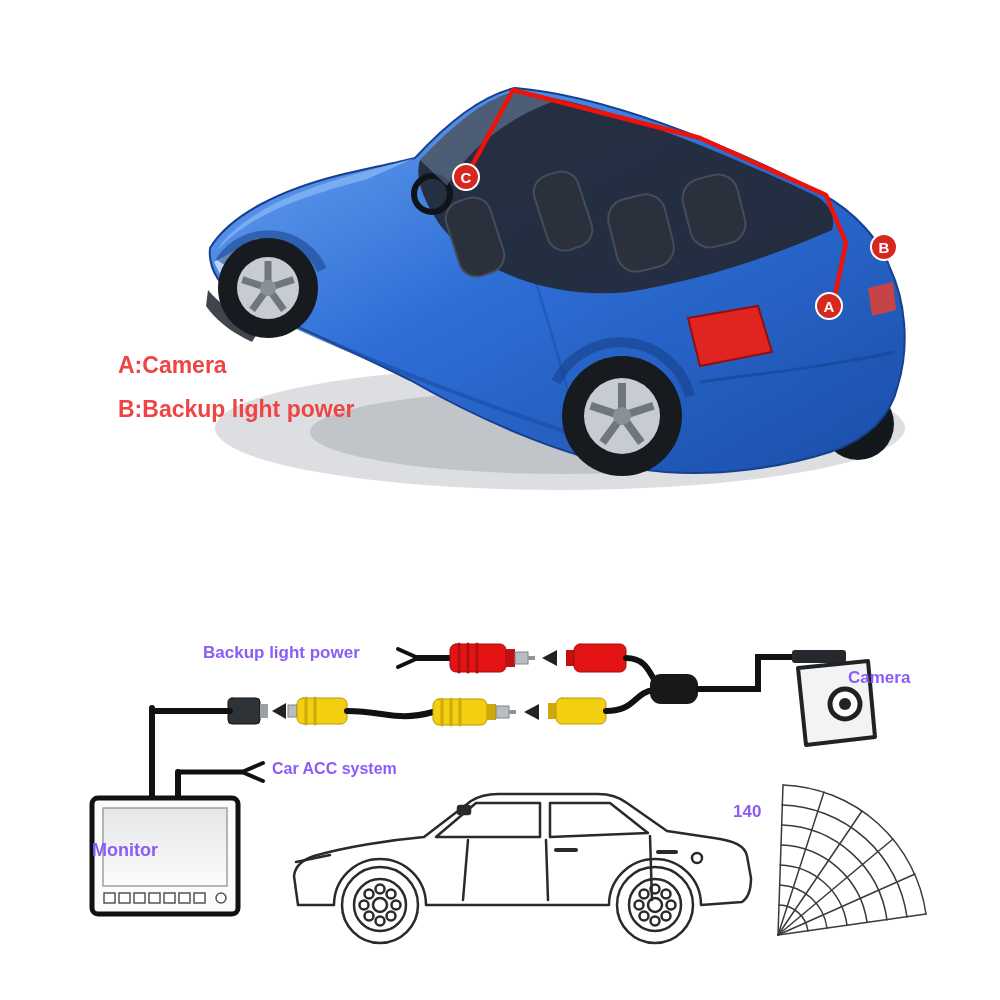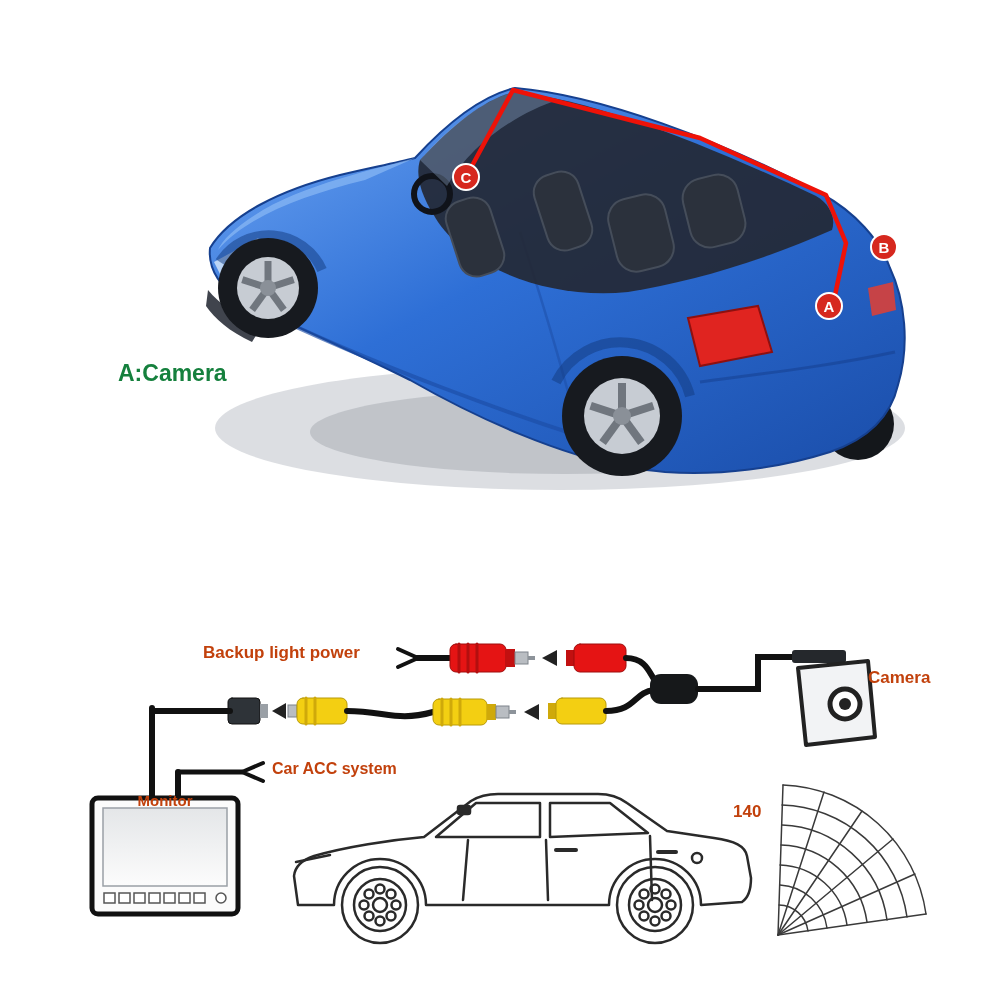--- a/index.html
+++ b/index.html
@@ -1,27 +1,27 @@
 <!DOCTYPE html>
 <html><head>
 <meta charset="utf-8">
 <style>
   html,body{margin:0;padding:0;background:#ffffff;}
   .canvas{
     position:relative;width:1000px;height:1000px;background:#ffffff;
     font-family:"Liberation Sans",sans-serif;overflow:hidden;
   }
   .canvas svg{position:absolute;left:0;top:0;}
-  .lbl{position:absolute;font-weight:bold;color:#c2410c;white-space:nowrap;}
+  .lbl{position:absolute;font-weight:bold;color:#8b5cf6;white-space:nowrap;}
   .legend{position:absolute;left:118px;top:352px;}
-  .legend-line{font-weight:bold;font-size:23px;color:#15803d;margin-bottom:17px;margin-top:8px;}
+  .legend-line{font-weight:bold;font-size:23px;color:#ef4444;margin-bottom:17px;}
   .lbl-backup{left:203px;top:643px;font-size:17px;}
-  .lbl-camera{left:868px;top:668px;font-size:17px;}
+  .lbl-camera{left:848px;top:668px;font-size:17px;}
   .lbl-acc{left:272px;top:760px;font-size:16px;}
-  .lbl-monitor{left:92px;top:792px;width:146px;text-align:center;font-size:15px;}
+  .lbl-monitor{left:92px;top:840px;width:146px;font-size:18px;}
   .lbl-angle{left:733px;top:802px;font-size:17px;text-align:center;}
 </style>
 </head>
 <body>
 
 <div class="canvas">
 
 <svg width="1000" height="1000" viewBox="0 0 1000 1000">
   <defs>
     <linearGradient id="bodyBlue" x1="0" y1="0" x2="1" y2="1">
@@ -232,20 +232,21 @@
       <path d="M781,845 A90,90 0 0 1 867,922"></path>
       <path d="M782,825 A110,110 0 0 1 887,920"></path>
       <path d="M782,805 A130,130 0 0 1 907,917"></path>
       <path d="M783,785 A150,150 0 0 1 926,914"></path>
     </g>
   </g>
 </svg>
 
 <div class="legend">
   <div class="legend-line">A:Camera</div>
+  <div class="legend-line">B:Backup light power</div>
 </div>
 
 <div class="lbl lbl-backup">Backup light power</div>
 <div class="lbl lbl-camera">Camera</div>
 <div class="lbl lbl-acc">Car ACC system</div>
 <div class="lbl lbl-monitor">Monitor</div>
 <div class="lbl lbl-angle">140</div>
 
 </div>
 

